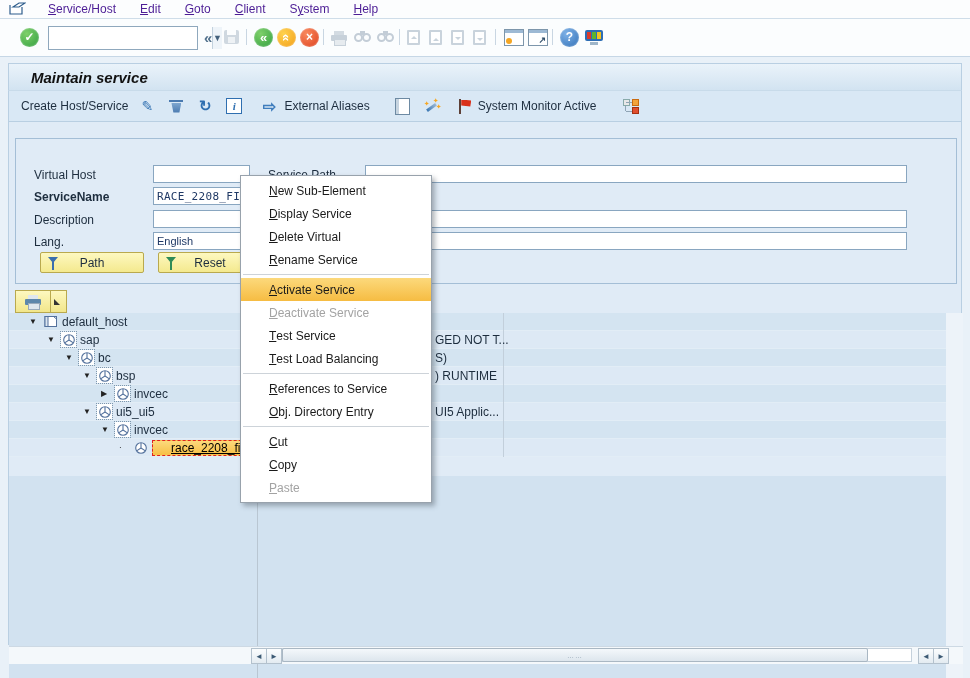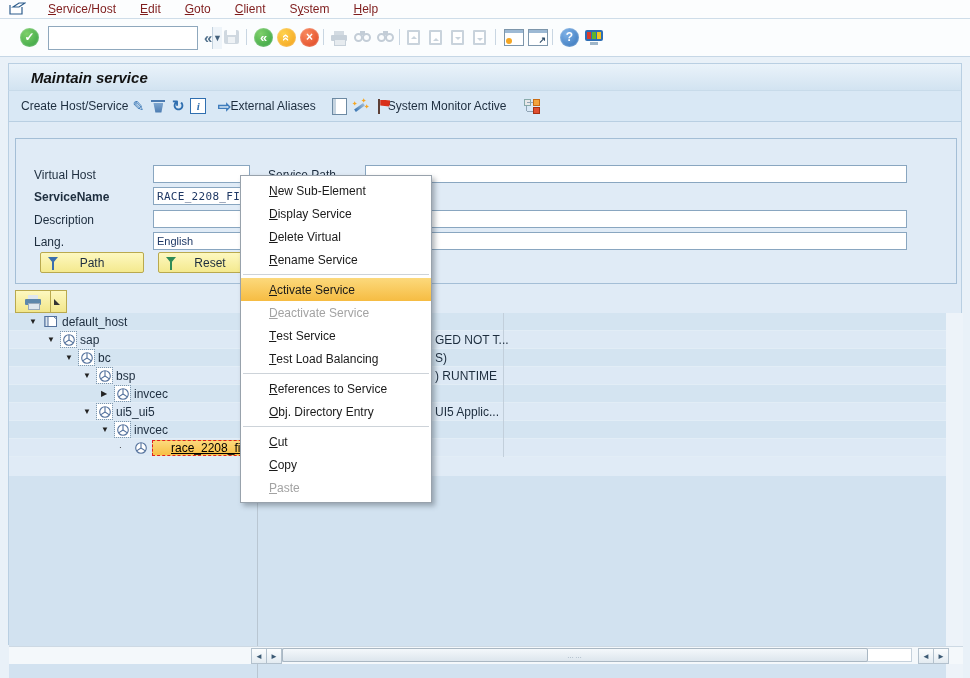--- a/index.html
+++ b/index.html
@@ -4,21 +4,21 @@
 <style>
   html,body{margin:0;padding:0;background:#e9f1f8;}
   .screen{position:relative;width:970px;height:678px;overflow:hidden;
     font-family:"Liberation Sans",sans-serif;font-size:12px;color:#222;
     background:#e9f1f8;}
   
   .menubar{position:absolute;left:0;top:0;width:970px;height:18px;background:#fcfdfe;
     border-bottom:1px solid #cfdde9;display:flex;align-items:center;}
   .sysicon{width:17px;height:13px;margin:0 10px 2px 9px;position:relative;}
   .sysicon svg{display:block}
-  .menu-item{padding:1px 12px;color:#7f1d1d;cursor:default;white-space:nowrap;}
+  .menu-item{padding:1px 12px;color:#4c1d95;cursor:default;white-space:nowrap;}
   .menu-item .k{text-decoration:underline;}
   
   .toolbar{position:absolute;left:0;top:19px;width:970px;height:37px;background:#fbfdfe;
     border-bottom:1px solid #c6d7e6;}
   .tb{position:absolute;top:8px;height:20px;display:flex;align-items:center;justify-content:center;}
   .circle{width:19px;height:19px;border-radius:50%;color:#fff;font-weight:bold;
     display:flex;align-items:center;justify-content:center;box-shadow:inset 0 0 2px rgba(255,255,255,.6);}
   .c-green{background:radial-gradient(circle at 35% 30%,#7fd06a,#2f9e3e);}
   .c-orange{background:radial-gradient(circle at 35% 30%,#ffd24d,#f29d17);}
   .c-red{background:radial-gradient(circle at 35% 30%,#f98a5f,#dd3e1b);}
@@ -57,21 +57,21 @@
   .monitor .scr i:nth-child(2){background:#5cb52f;}
   .monitor .scr i:nth-child(3){background:#f2c21f;}
   .monitor .base{position:absolute;left:5px;bottom:0;width:8px;height:3px;background:#9fb6c9;}
   
   .titlebar{position:absolute;left:8px;top:63px;width:954px;height:27px;
     background:linear-gradient(#eaf3fa,#d2e3f1);border:1px solid #b9cfe2;border-bottom:none;box-sizing:border-box;
     display:flex;align-items:center;}
   .titlebar .t{font-size:15px;font-weight:bold;font-style:italic;color:#111;padding-left:22px;}
   .apptoolbar{position:absolute;left:8px;top:90px;width:954px;height:32px;background:#d9e8f5;
     border:1px solid #b9cfe2;border-top:1px solid #c8dbea;box-sizing:border-box;
-    display:flex;align-items:center;padding-left:12px;}
+    display:flex;align-items:center;gap:9px;padding-left:12px;}
   .apptoolbar .txtbtn{color:#1d2d3e;cursor:default;}
   .ic{display:inline-flex;align-items:center;justify-content:center;width:20px;height:18px;}
   .pencil{color:#2f6fb0;font-size:14px;transform:rotate(0deg);}
   .trash{width:12px;height:13px;position:relative;}
   .trash .lid{position:absolute;left:-1px;top:0;width:14px;height:2px;background:#4a7ab0;}
   .trash .can{position:absolute;left:1px;top:3px;width:10px;height:10px;background:linear-gradient(#7ea6cf,#4a7ab0);clip-path:polygon(0 0,100% 0,80% 100%,20% 100%);}
   .refresh{color:#2f6fb0;font-size:15px;font-weight:bold;}
   .infoic{width:14px;height:14px;background:#fff;border:1px solid #2f6fb0;color:#2f6fb0;
     font-weight:bold;font-style:italic;font-family:"Liberation Serif",serif;
     display:flex;align-items:center;justify-content:center;font-size:11px;}

